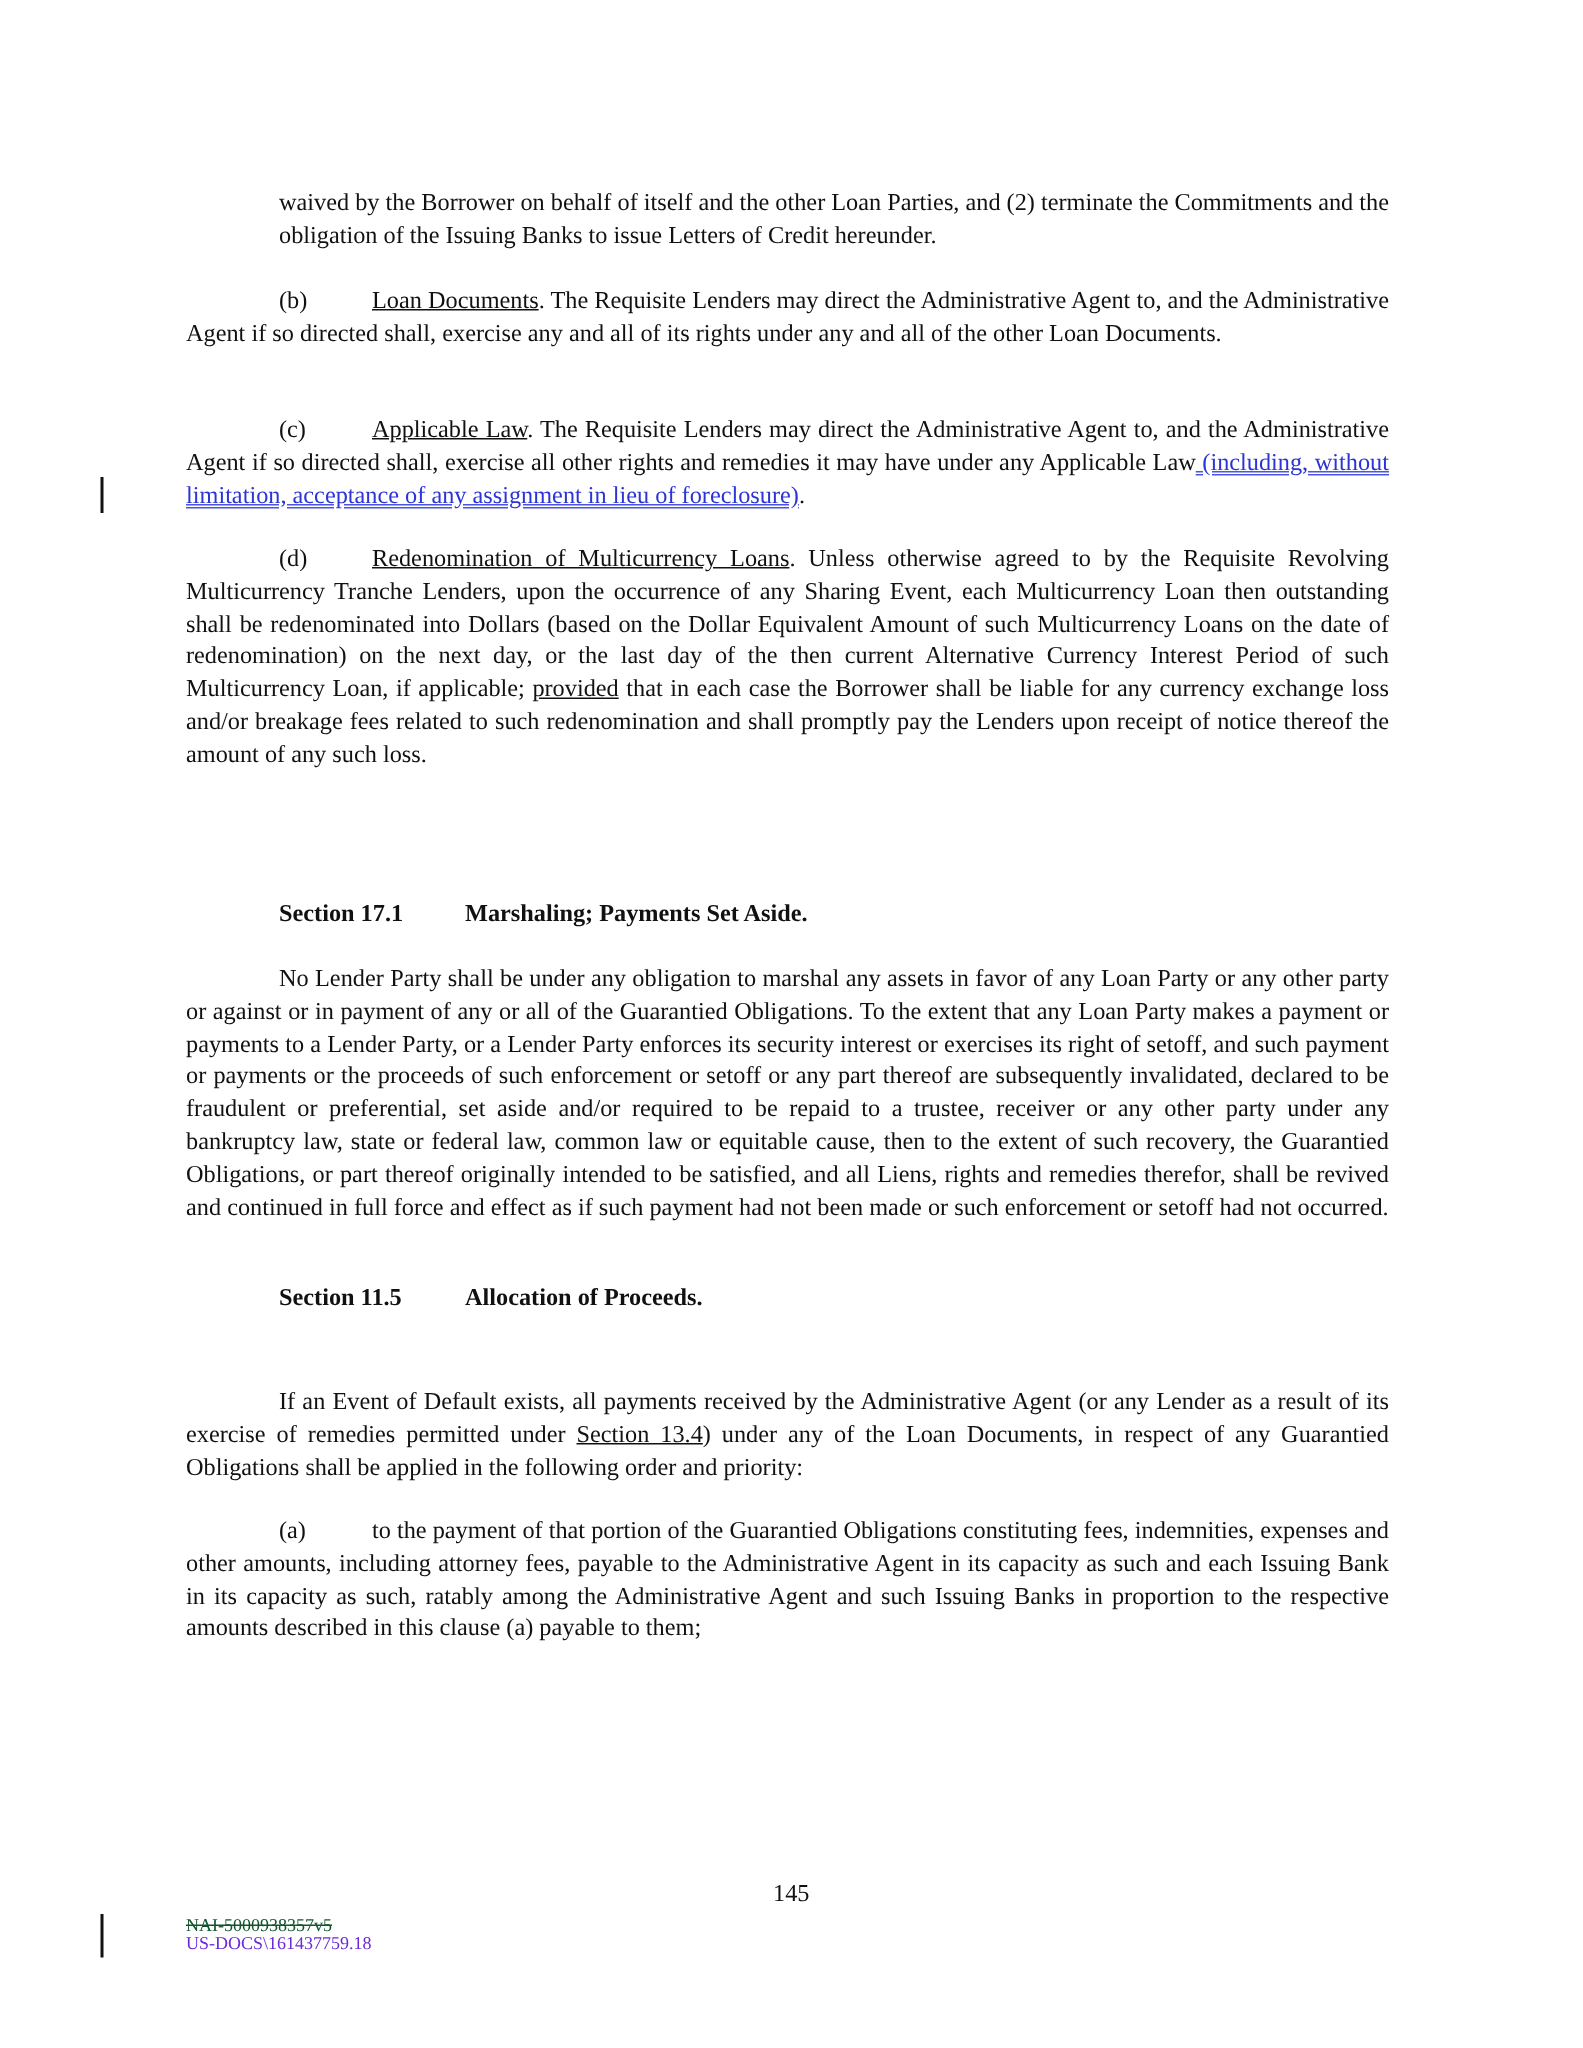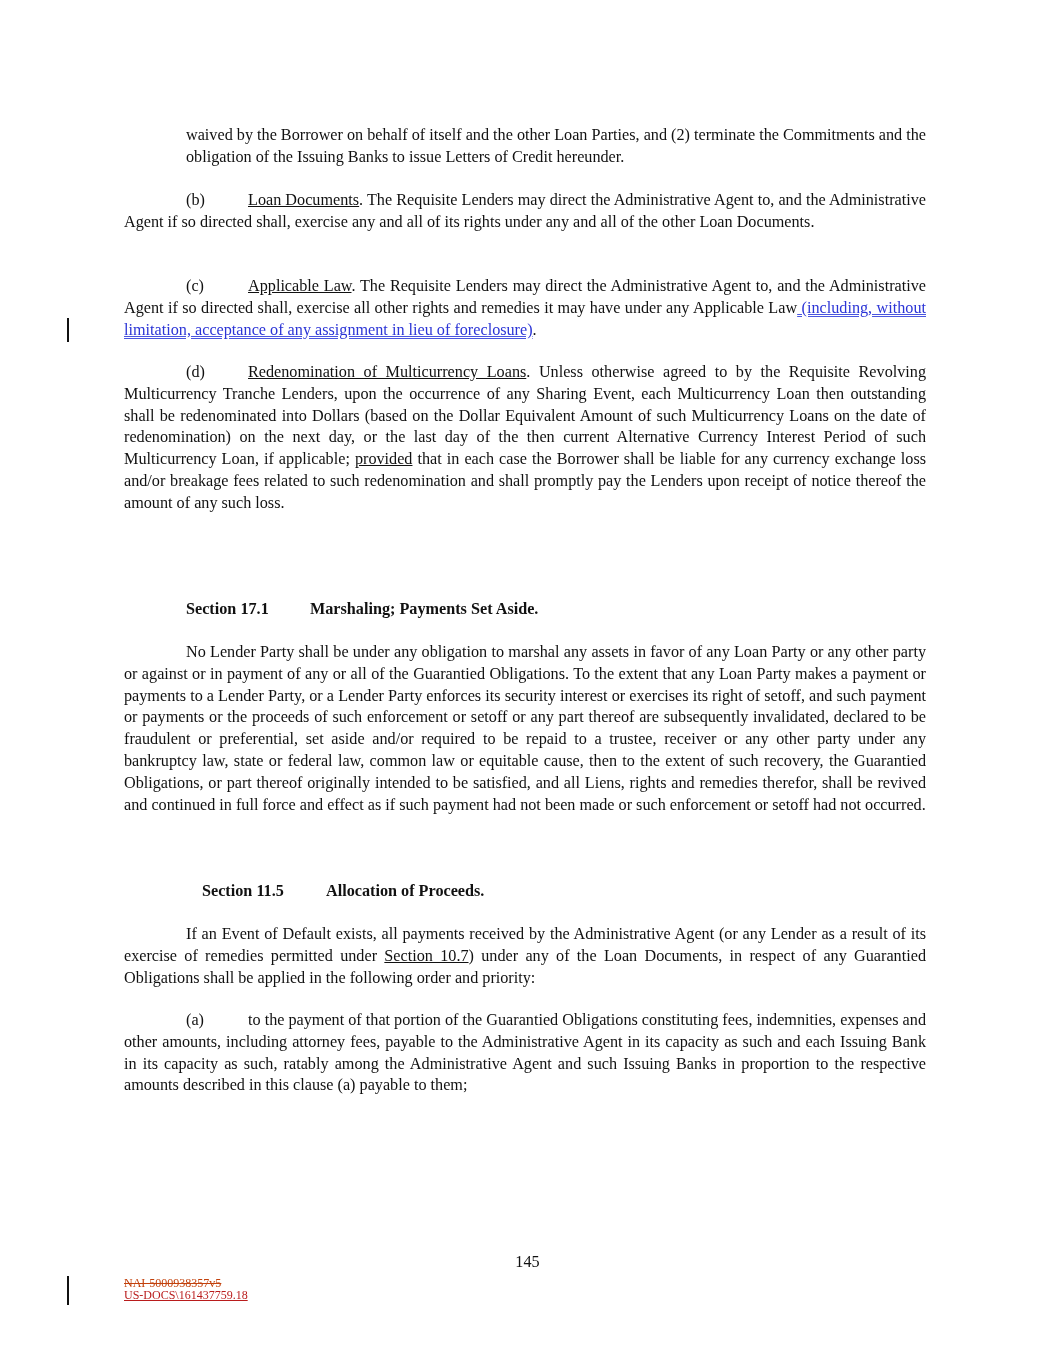--- a/index.html
+++ b/index.html
@@ -17,45 +17,45 @@
     .tab { display: inline-block; width: 62px; text-indent: 0; }
     .u { text-decoration: underline; margin-top: 40px; }
     .ins { color: #2b34d6; text-decoration: underline double; text-decoration-color: #4a55e0; }
     .heading {
       position: absolute; left: 186px; font-weight: bold; line-height: 21.8px;
     }
     .heading .num { display: inline-block; width: 124px; }
     .change-bar { position: absolute; left: 67px; width: 2px; background: #111; }
     .page-number { position: absolute; left: 0; width: 1055px; text-align: center; top: 1252px; font-size: 16.2px; line-height: 20px; }
     .footer-ids { position: absolute; left: 124px; top: 1277px; font-size: 12px; line-height: 12px; }
-    .del-id { color: #c2410c; text-decoration: line-through; display: block; }
-    .ins-id { color: #b91c1c; text-decoration: underline; display: block; }
+    .del-id { color: #14532d; text-decoration: line-through; display: block; }
+    .ins-id { color: #6d28d9; display: block; }
   </style>
 </head>
 <body>
 
 <div class="page">
 
   <p class="para cont" style="top:125px;">waived by the Borrower on behalf of itself and the other Loan Parties, and (2) terminate the Commitments and the obligation of the Issuing Banks to issue Letters of Credit hereunder.</p>
 
   <p class="para indent" style="top:190px;"><span class="tab">(b)</span><span class="u">Loan Documents</span><span>.  The Requisite Lenders may direct the Administrative Agent to, and the Administrative Agent if so directed shall, exercise any and all of its rights under any and all of the other Loan Documents.</span></p>
 
   <p class="para indent" style="top:276px;"><span class="tab">(c)</span><span class="u">Applicable Law</span><span>.  The Requisite Lenders may direct the Administrative Agent to, and the Administrative Agent if so directed shall, exercise all other rights and remedies it may have under any Applicable Law</span><span class="ins"> (including, without limitation, acceptance of any assignment in lieu of foreclosure)</span><span>.</span></p>
   <div class="change-bar" style="top:318px;height:24px;"></div>
 
   <p class="para indent" style="top:362px;"><span class="tab">(d)</span><span class="u">Redenomination of Multicurrency Loans</span><span>.  Unless otherwise agreed to by the Requisite Revolving Multicurrency Tranche Lenders, upon the occurrence of any Sharing Event, each Multicurrency Loan then outstanding shall be redenominated into Dollars (based on the Dollar Equivalent Amount of such Multicurrency Loans on the date of redenomination) on the next day, or the last day of the then current Alternative Currency Interest Period of such Multicurrency Loan, if applicable; </span><span class="u">provided</span><span> that in each case the Borrower shall be liable for any currency exchange loss and/or breakage fees related to such redenomination and shall promptly pay the Lenders upon receipt of notice thereof the amount of any such loss.</span></p>
 
 
   <div class="heading" style="top:599px;"><span class="num">Section 17.1</span><span>Marshaling; Payments Set Aside.</span></div>
 
   <p class="para indent" style="top:642px;">No Lender Party shall be under any obligation to marshal any assets in favor of any Loan Party or any other party or against or in payment of any or all of the Guarantied Obligations.  To the extent that any Loan Party makes a payment or payments to a Lender Party, or a Lender Party enforces its security interest or exercises its right of setoff, and such payment or payments or the proceeds of such enforcement or setoff or any part thereof are subsequently invalidated, declared to be fraudulent or preferential, set aside and/or required to be repaid to a trustee, receiver or any other party under any bankruptcy law, state or federal law, common law or equitable cause, then to the extent of such recovery, the Guarantied Obligations, or part thereof originally intended to be satisfied, and all Liens, rights and remedies therefor, shall be revived and continued in full force and effect as if such payment had not been made or such enforcement or setoff had not occurred.</p>
 
-  <div class="heading" style="top:881px;margin-left:16px;"><span class="num">Section 11.5</span><span>Allocation of Proceeds.</span></div>
+  <div class="heading" style="top:855px;"><span class="num">Section 11.5</span><span>Allocation of Proceeds.</span></div>
 
-  <p class="para indent" style="top:924px;"><span>If an Event of Default exists, all payments received by the Administrative Agent (or any Lender as a result of its exercise of remedies permitted under </span><span class="u">Section 10.7</span><span>) under any of the Loan Documents, in respect of any Guarantied Obligations shall be applied in the following order and priority:</span></p>
+  <p class="para indent" style="top:924px;"><span>If an Event of Default exists, all payments received by the Administrative Agent (or any Lender as a result of its exercise of remedies permitted under </span><span class="u">Section 13.4</span><span>) under any of the Loan Documents, in respect of any Guarantied Obligations shall be applied in the following order and priority:</span></p>
 
   <p class="para indent" style="top:1010px;"><span class="tab">(a)</span><span>to the payment of that portion of the Guarantied Obligations constituting fees, indemnities, expenses and other amounts, including attorney fees, payable to the Administrative Agent in its capacity as such and each Issuing Bank in its capacity as such, ratably among the Administrative Agent and such Issuing Banks in proportion to the respective amounts described in this clause (a) payable to them;</span></p>
 
 
   <div class="page-number">145</div>
 
   <div class="change-bar" style="top:1276px;height:29px;"></div>
   <div class="footer-ids">
     <span class="del-id">NAI-5000938357v5</span>
     <span class="ins-id">US-DOCS\161437759.18</span>

